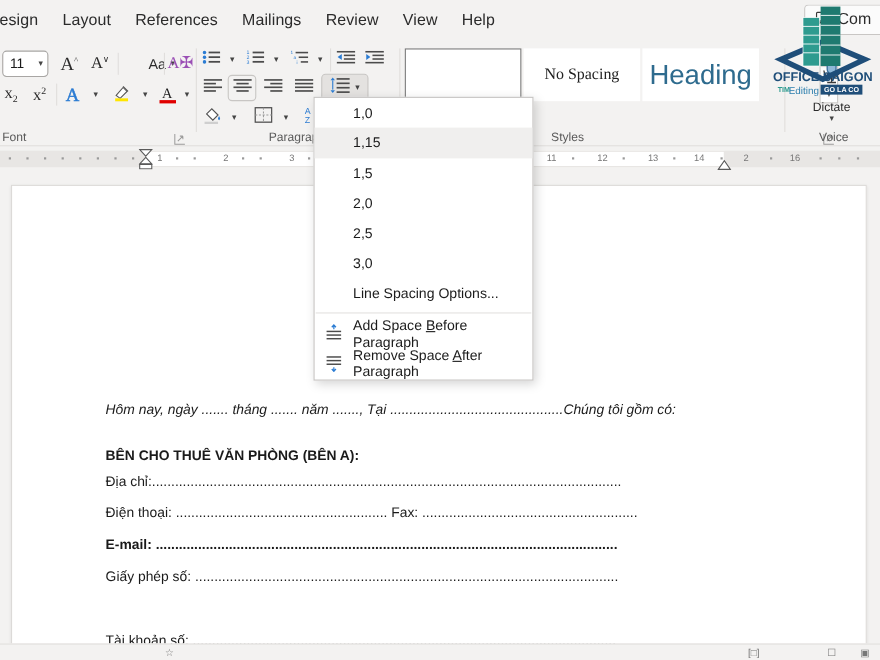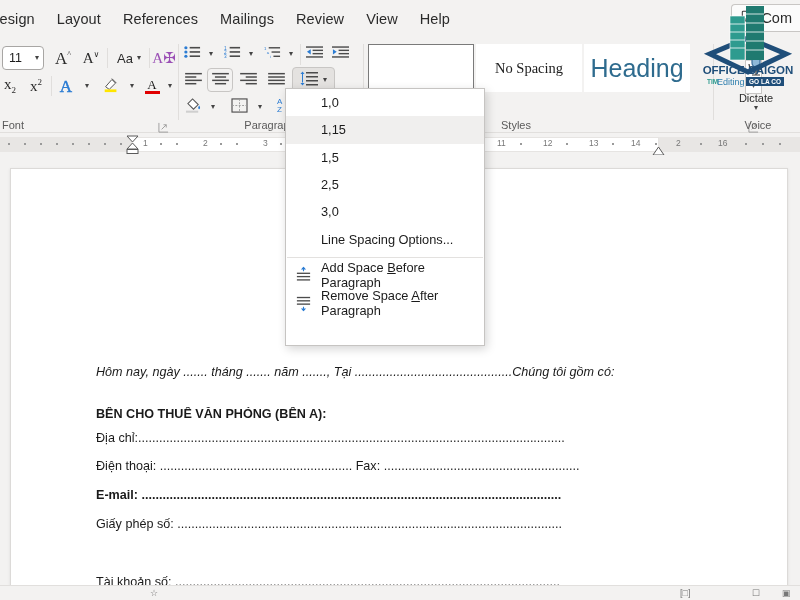--- a/index.html
+++ b/index.html
@@ -191,21 +191,21 @@
         <span class="caret">▾</span>
       </div>
 
       <div class="rb" style="left:50px; top:8px; width:26px; height:24px;">
         <span class="g gA" style="font-size:17px;">A<sup style="font-size:8px">^</sup></span>
       </div>
       <div class="rb" style="left:78px; top:8px; width:26px; height:24px;">
         <span class="g gA" style="font-size:15px;">A<sup style="font-size:8px">∨</sup></span>
       </div>
       <div class="grp-sep" style="left:107px; top:10px; height:20px;"></div>
-      <div class="rb" style="left:110px; top:8px; width:38px; height:24px;">
+      <div class="rb" style="left:128px; top:8px; width:38px; height:24px;">
         <span class="g" style="font-size:13px;">Aa</span>
         <span class="caret" style="margin-left:4px">▾</span>
       </div>
       <div class="grp-sep" style="left:149px; top:10px; height:20px;"></div>
       <div class="rb" style="left:152px; top:8px; width:24px; height:24px;">
         <span class="g gA" style="font-size:15px;color:#9a4fb5">A✠</span>
       </div>
 
       <div class="rb" style="left:-2px; top:36px; width:24px; height:24px;">
         <span class="g gA">x<sub style="font-size:9px">2</sub></span>
@@ -539,20 +539,23 @@
     <div class="mi">
       <span>1,0</span>
     </div>
     <div class="mi hl">
       <span>1,15</span>
     </div>
     <div class="mi">
       <span>1,5</span>
     </div>
     <div class="mi">
+      <span>2,0</span>
+    </div>
+    <div class="mi">
       <span>2,5</span>
     </div>
     <div class="mi">
       <span>3,0</span>
     </div>
     <div class="mi">
       <span>Line Spacing Options...</span>
     </div>
 
     <div class="mi-sep"></div>

